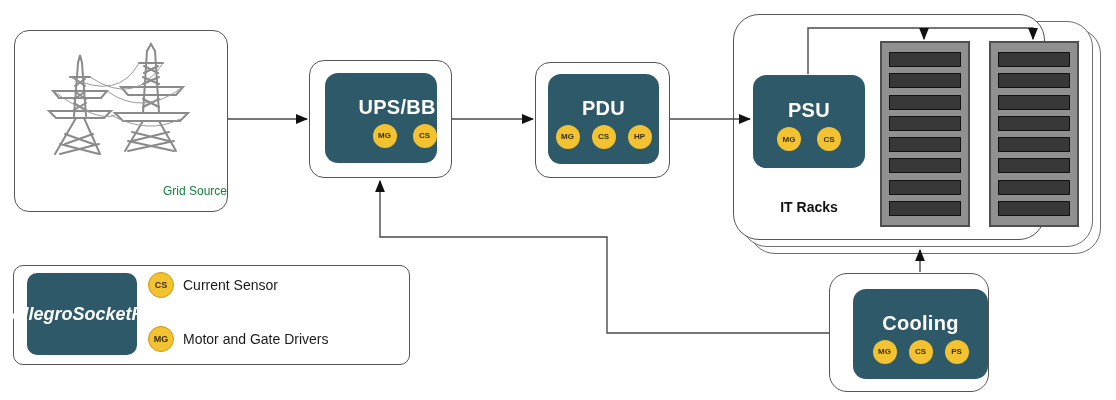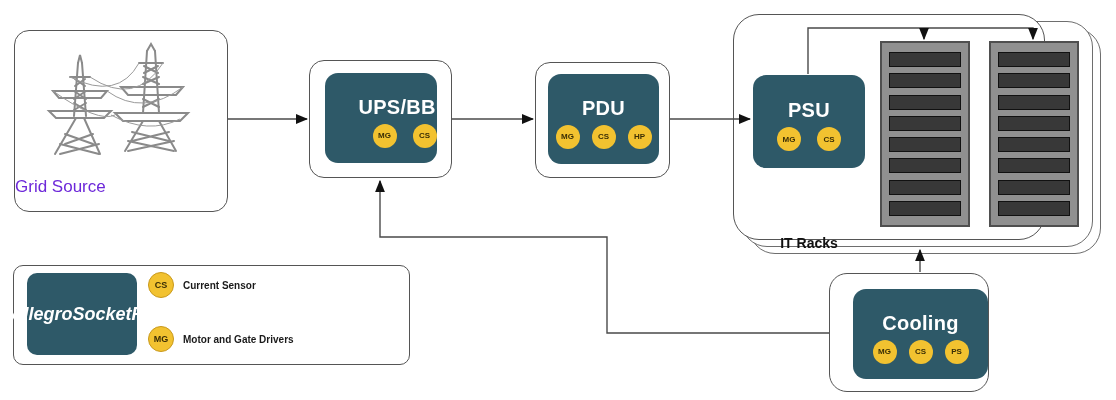--- a/index.html
+++ b/index.html
@@ -21,33 +21,33 @@
   }
   .node-label{color:#fff;font-weight:bold;font-size:20px;letter-spacing:.3px;line-height:1;}
   .chips{display:flex;gap:16px;}
   .chips.three{gap:12px;}
   .chip{
     width:24px;height:24px;border-radius:50%;background:var(--chip-yellow);
     color:var(--chip-text);font-size:8px;font-weight:bold;
     display:flex;align-items:center;justify-content:center;flex:0 0 auto;
   }
   
-  .grid-label{position:absolute;left:0;right:0;bottom:12px;text-align:left;
-    font-size:17px;color:#6d28d9;line-height:1.35;}
+  .grid-label{position:absolute;left:0;right:0;bottom:12px;text-align:right;
+    font-size:12px;color:#15803d;line-height:1.35;}
   
   .stack-outline{
     position:absolute;width:352px;height:226px;border-radius:26px;
     border:1.3px solid #6e6e6e;background:#fff;box-sizing:border-box;
   }
   .rack-container{
     position:absolute;left:733px;top:14px;width:312px;height:226px;
     border-radius:26px;border:1.4px solid var(--box-border);background:#fff;box-sizing:border-box;
   }
   .racks-title{position:absolute;left:19px;top:184px;width:112px;text-align:center;
-    font-size:14px;font-weight:bold;color:#111;margin-top:36px;}
+    font-size:14px;font-weight:bold;color:#111;}
   .rack{
     position:absolute;top:26px;width:90px;height:186px;background:var(--rack-body);
     border:2px solid #4f4f4f;box-sizing:border-box;
     display:flex;flex-direction:column;justify-content:space-between;padding:9px 7px;
   }
   .slot{height:15px;background:var(--rack-slot);border:1px solid #111;box-sizing:border-box;}
   
   .legend-box{position:absolute;left:13px;top:265px;width:397px;height:100px;
     border:1.4px solid var(--box-border);border-radius:10px;background:#fff;box-sizing:border-box;}
   .legend-title{
@@ -55,21 +55,21 @@
     border-radius:10px;display:flex;flex-direction:row;align-items:center;justify-content:center;
     color:#fff;font-weight:bold;font-style:italic;font-size:18px;line-height:1.23;
   }
   .legend-item{position:absolute;display:flex;align-items:center;gap:9px;}
   .lchip{
     width:26px;height:26px;border-radius:50%;background:var(--chip-yellow);
     border:1.6px solid var(--chip-border);box-sizing:border-box;
     color:var(--chip-text);font-size:9px;font-weight:bold;
     display:flex;align-items:center;justify-content:center;flex:0 0 auto;
   }
-  .llabel{font-size:10px;font-weight:bold;color:#1a1a1a;white-space:nowrap;}
+  .llabel{font-size:14px;font-weight:normal;color:#1a1a1a;white-space:nowrap;}
   
   .overlay{position:absolute;left:0;top:0;pointer-events:none;}
 </style>
 </head>
 <body>
 
 <div class="canvas">
 
   <div class="white-box" style="left:14px;top:30px;width:214px;height:182px;">
     <svg class="abs" style="left:28px;top:10px;" width="170" height="125" viewBox="0 0 170 125">

